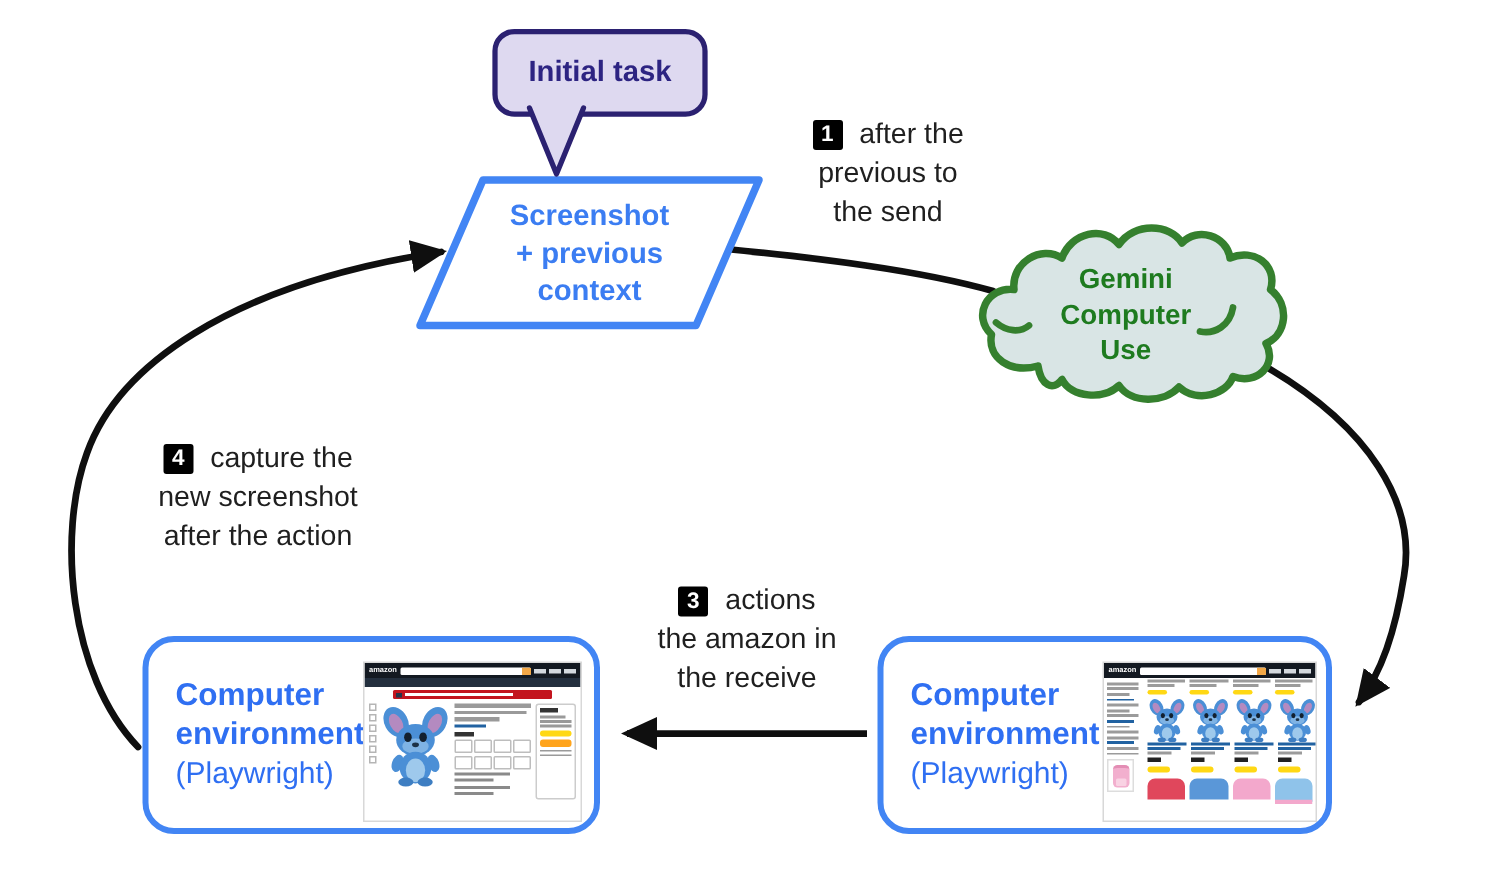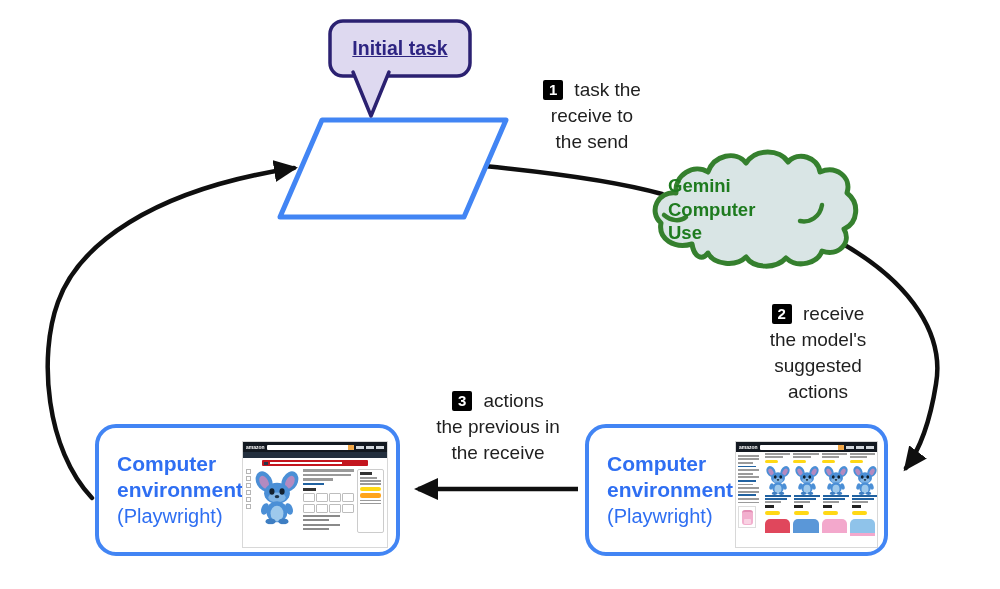--- a/index.html
+++ b/index.html
@@ -3,24 +3,24 @@
 <meta charset="utf-8">
 <style>
   html,body{margin:0;padding:0;background:#fff;}
   #canvas{position:relative;width:1000px;height:589px;background:#fff;overflow:hidden;
           font-family:"Liberation Sans",sans-serif;}
   #diagram-svg{position:absolute;left:0;top:0;z-index:1;}
   .abs{position:absolute;z-index:2;}
 
   
   .bubble-label{left:330px;top:21px;width:140px;height:55px;display:flex;align-items:center;
-    justify-content:center;font-weight:bold;font-size:19.5px;color:#2d2482;text-decoration:underline;}
+    justify-content:center;font-weight:bold;font-size:19.5px;color:#2d2482;}
   .para-label{left:300px;top:132px;width:186px;text-align:center;font-weight:bold;
     font-size:19.5px;line-height:25px;color:#3b7df2;}
-  .cloud-label{left:668px;top:174px;width:165px;text-align:left;font-weight:bold;
+  .cloud-label{left:668px;top:174px;width:165px;text-align:center;font-weight:bold;
     font-size:18.5px;line-height:23.5px;color:#1e7b1f;}
   .step{z-index:2;position:absolute;text-align:center;font-size:19px;line-height:26px;color:#1f1f1f;}
   .badge{display:inline-block;min-width:20px;height:20px;background:#000;color:#fff;
     font-weight:bold;font-size:15px;line-height:20px;text-align:center;border-radius:2px;
     margin-right:6px;vertical-align:1px;}
 
   
   .env-box{position:absolute;z-index:2;height:132px;background:#fff;border:4.5px solid #4285f4;
     border-radius:21px;box-sizing:border-box;}
   .env-text{position:absolute;left:18px;top:50%;transform:translateY(-50%);
@@ -138,49 +138,53 @@
                C 184 20 200 32 195 48 C 208 58 206 78 192 84 C 200 98 186 112 170 106
                C 166 118 146 124 134 113 C 124 124 102 124 94 112 C 84 122 62 120 56 108
                C 50 116 42 112 40 99 Z" fill="#d9e5e5" stroke="#35802e" stroke-width="5" stroke-linejoin="round"></path>
       <path d="M 12 70 c 7 6 16 7 22 2" fill="none" stroke="#35802e" stroke-width="4.5" stroke-linecap="round"></path>
       <path d="M 170 60 c -2 12 -12 18 -22 16" fill="none" stroke="#35802e" stroke-width="4.5" stroke-linecap="round"></path>
     </g>
   </svg>
 
   <div class="abs bubble-label">Initial task</div>
 
+  <div class="abs para-label">
+    <span>Screenshot</span><br>
+    <span>+ previous</span><br>
+    <span>context</span>
+  </div>
 
   <div class="abs cloud-label">
     <span>Gemini</span><br>
     <span>Computer</span><br>
     <span>Use</span>
   </div>
 
   <div class="step" style="left:512px;top:77px;width:160px">
     <span class="badge">1</span>
-    <span>task the</span><br>
-    <span>receive to</span><br>
+    <span>after the</span><br>
+    <span>previous to</span><br>
     <span>the send</span>
   </div>
 
-  <div class="step" style="left:738px;top:301px;width:160px">
-    <span class="badge">2</span>
-    <span>receive</span><br>
-    <span>the model's</span><br>
-    <span>suggested</span><br>
-    <span>actions</span>
-  </div>
 
   <div class="step" style="left:413px;top:388px;width:170px">
     <span class="badge">3</span>
     <span>actions</span><br>
-    <span>the previous in</span><br>
+    <span>the amazon in</span><br>
     <span>the receive</span>
   </div>
 
+  <div class="step" style="left:82px;top:293px;width:180px">
+    <span class="badge">4</span>
+    <span>capture the</span><br>
+    <span>new screenshot</span><br>
+    <span>after the action</span>
+  </div>
 
   <div class="env-box" style="left:95px;top:424px;width:305px">
     <div class="env-text">
       <b>Computer</b>
       <b>environment</b>
       <span>(Playwright)</span>
     </div>
     <div class="shot" style="right:8px;width:146px">
       <div class="az-nav">
         <span class="az-logo">amazon</span>

